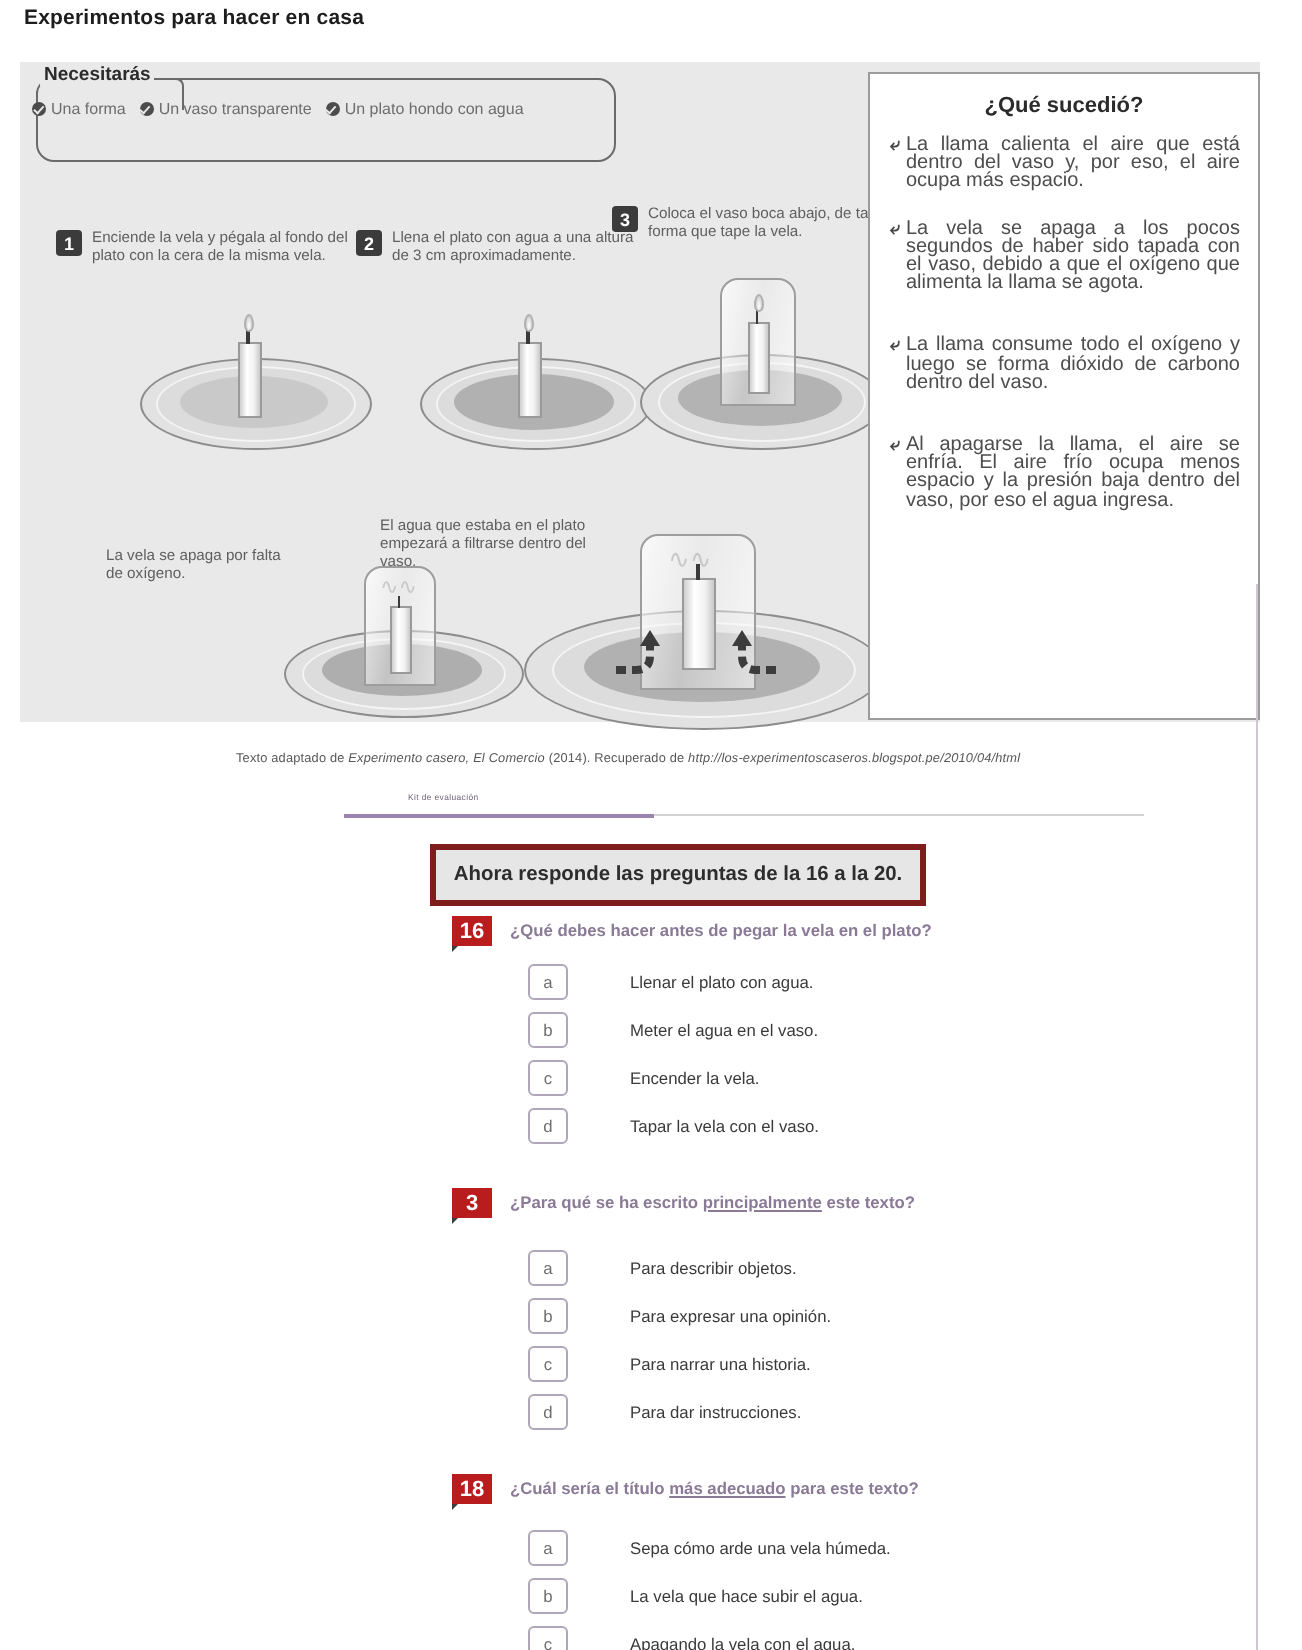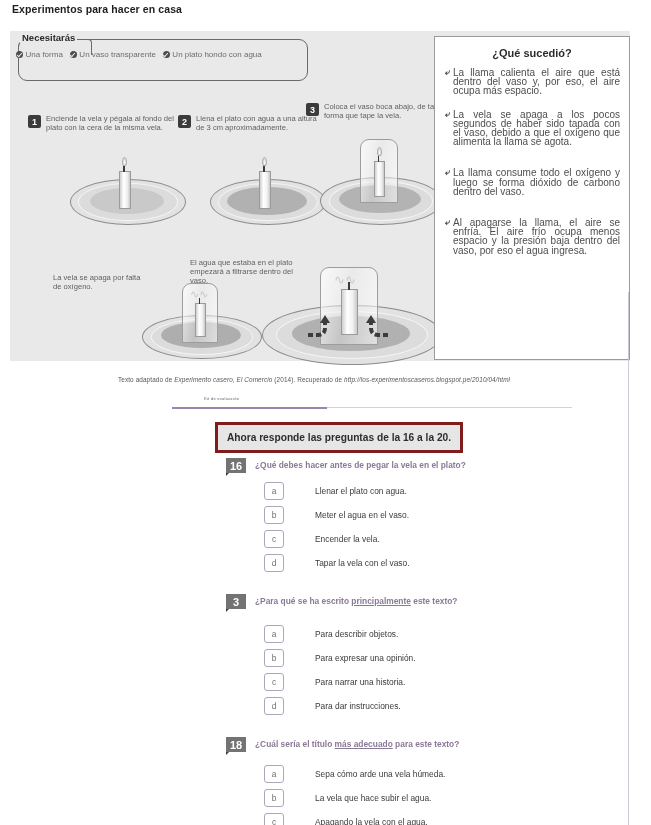--- a/index.html
+++ b/index.html
@@ -110,21 +110,21 @@
     position:absolute;left:215px;top:422px;width:242px;height:25px;
     background:#e6e6e6;border:3px solid #7f1d1d;
     display:flex;align-items:center;justify-content:center;
     font-size:10.2px;font-weight:bold;color:#2d2d2d;
   }
   
   .questions{position:absolute;left:0;top:458px;width:651px;}
   .question{margin-bottom:16px;}
   .qhead{display:flex;align-items:flex-start;gap:9px;padding-left:226px;}
   .qnum{
-    width:20px;height:15px;flex:none;background:#737373;color:#fff;
+    width:20px;height:15px;flex:none;background:#b91c1c;color:#fff;
     font-size:11px;font-weight:bold;display:flex;align-items:center;justify-content:center;
     position:relative;
   }
   .qnum:after{
     content:"";position:absolute;left:0;bottom:-3px;border-left:3px solid #3d3d3d;
     border-bottom:3px solid transparent;
   }
   .qtext{font-size:8.4px;color:#8a7a96;line-height:14px;font-weight:bold;}
   .qtext u{text-decoration:underline;}
   .opts{margin-top:9px;padding-left:264px;}

